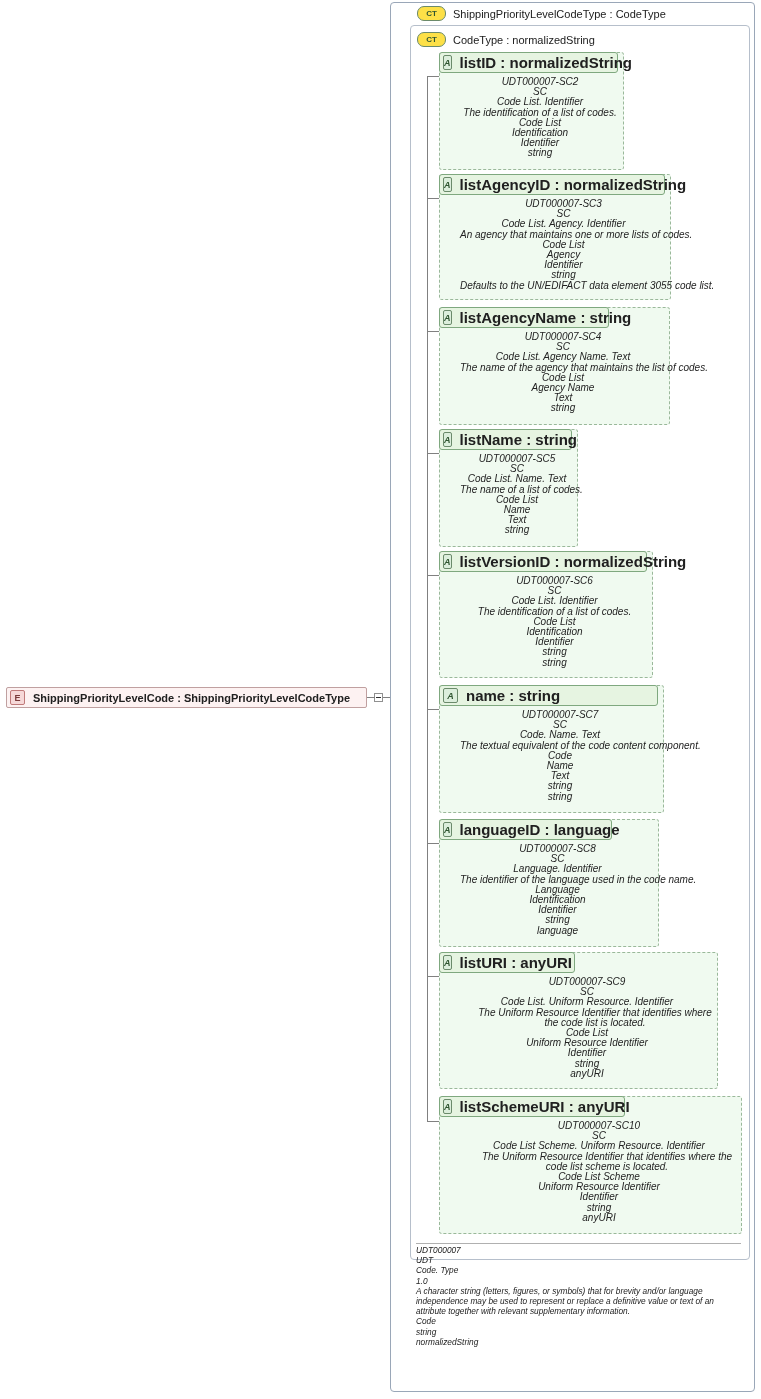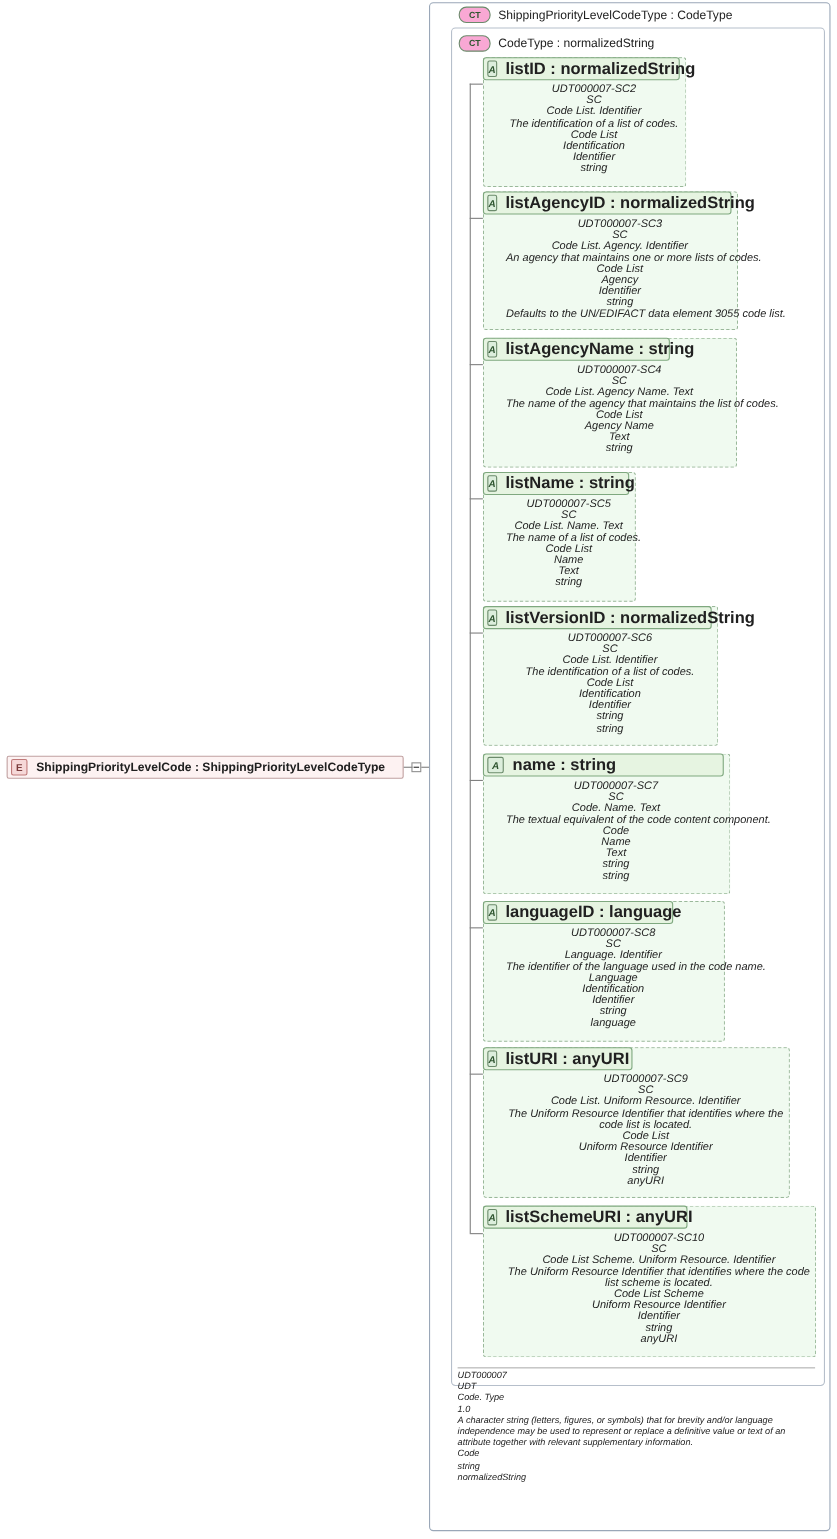--- a/index.html
+++ b/index.html
@@ -97,21 +97,21 @@
     position: absolute;
     display: flex;
     align-items: center;
     height: 19px;
     white-space: nowrap;
   }
   .ct-badge {
     width: 29px;
     height: 15px;
     border: 1px solid #6b8a6b;
-    background: #f9a8d4;
+    background: #fde047;
     border-radius: 7px;
     font-size: 8px;
     font-weight: bold;
     color: #2f5530;
     display: flex;
     align-items: center;
     justify-content: center;
     box-sizing: border-box;
     letter-spacing: -0.2px;
   }
@@ -183,21 +183,21 @@
     left: 20px;
     top: 24px;
     right: 3px;
     font-style: italic;
     font-size: 10px;
     line-height: 10.2px;
     color: #222222;
     text-align: center;
   }
   .attr-body div { white-space: nowrap; }
-  .attr-body div.wrap { white-space: normal; }
+  .attr-body div.wrap { white-space: normal; margin-left: 16px; }
 
   
   .doc-block {
     position: absolute;
     left: 416px;
     top: 1245px;
     width: 325px;
     font-style: italic;
     font-size: 8.3px;
     line-height: 10.2px;

